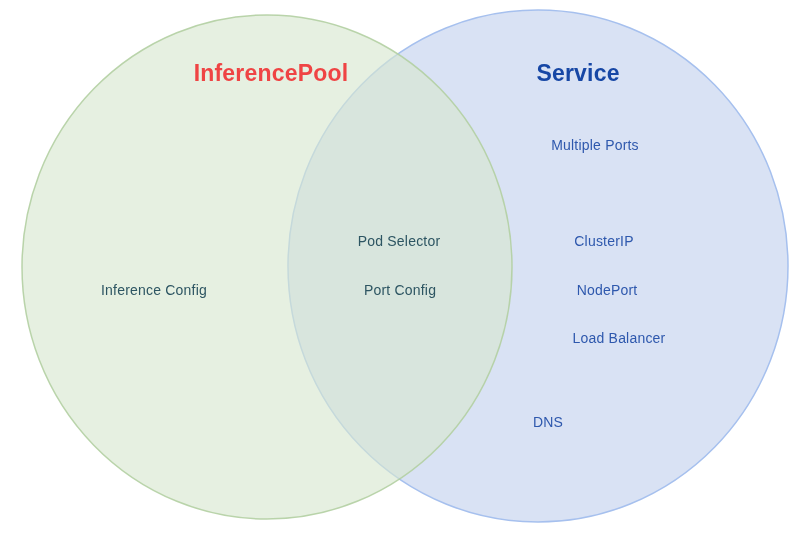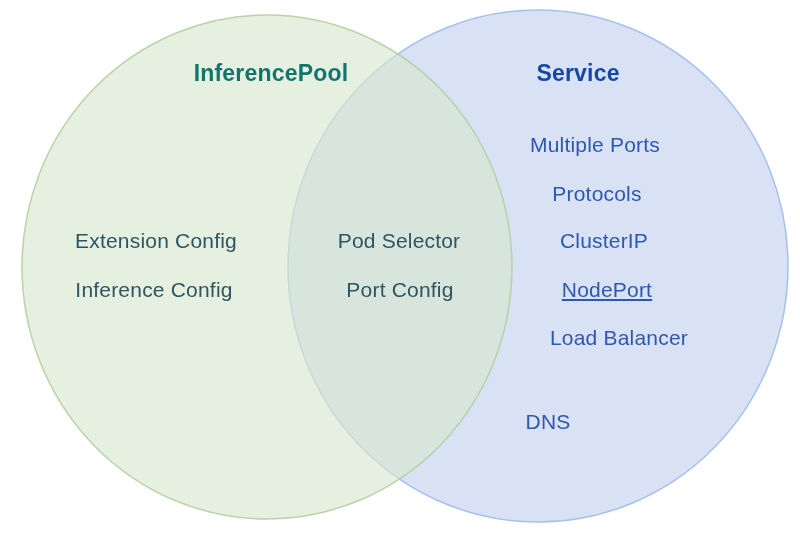--- a/index.html
+++ b/index.html
@@ -9,53 +9,51 @@
     height: 533px;
     background: #ffffff;
     overflow: hidden;
     font-family: "Liberation Sans", sans-serif;
   }
   .stage svg { position: absolute; left: 0; top: 0; }
   .lbl {
     position: absolute;
     transform: translate(-50%, -50%);
     white-space: nowrap;
-    font-size: 21px;
+    font-size: 14px;
     font-weight: 400;
     letter-spacing: 0.2px;
   }
   .title {
     font-size: 23px;
     font-weight: 700;
     letter-spacing: 0.2px;
   }
-  .teal-title { color: #0f766e; }
+  .teal-title { color: #ef4444; }
   .teal-item  { color: #2d5562; }
   .blue-title { color: #1747a5; }
   .blue-item  { color: #2e58ad; }
 </style>
 </head>
 <body>
 
 <div class="stage">
 
   <svg width="800" height="533" viewBox="0 0 800 533" aria-hidden="true">
     <ellipse cx="538" cy="266" rx="250" ry="256" stroke-width="1.5" fill="#d9e2f4" stroke="#a6c0ee"></ellipse>
     <ellipse cx="267" cy="267" rx="245" ry="252" fill-opacity="0.63" stroke-opacity="0.9" stroke-width="1.5" fill="#d8e8d0" stroke="#b2cfa2"></ellipse>
   </svg>
 
   <span class="lbl title teal-title" style="left:271px; top:73px;">InferencePool</span>
   <span class="lbl title blue-title" style="left:530px; top:73px;margin-left:48px;">Service</span>
 
-  <span class="lbl teal-item" style="left:156px; top:241px;">Extension Config</span>
   <span class="lbl teal-item" style="left:154px; top:290px;">Inference Config</span>
 
   <span class="lbl teal-item" style="left:400px; top:290px;">Port Config</span>
   <span class="lbl teal-item" style="left:399px; top:241px;">Pod Selector</span>
 
   <span class="lbl blue-item" style="left:595px; top:145px;">Multiple Ports</span>
-  <span class="lbl blue-item" style="left:597px; top:194px;">Protocols</span>
   <span class="lbl blue-item" style="left:604px; top:241px;">ClusterIP</span>
-  <span class="lbl blue-item" style="left:607px; top:290px;text-decoration:underline;">NodePort</span>
+  <span class="lbl blue-item" style="left:607px; top:290px;">NodePort</span>
   <span class="lbl blue-item" style="left:619px; top:338px;text-align:center;">Load Balancer</span>
   <span class="lbl blue-item" style="left:548px; top:422px;">DNS</span>
 
 </div>
 
 </body></html>

